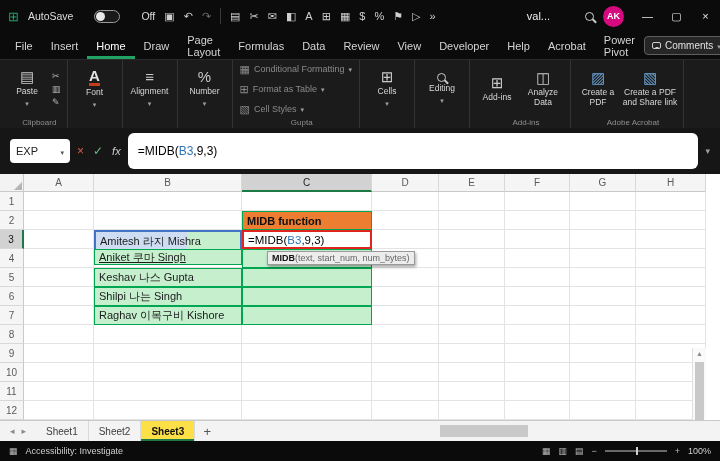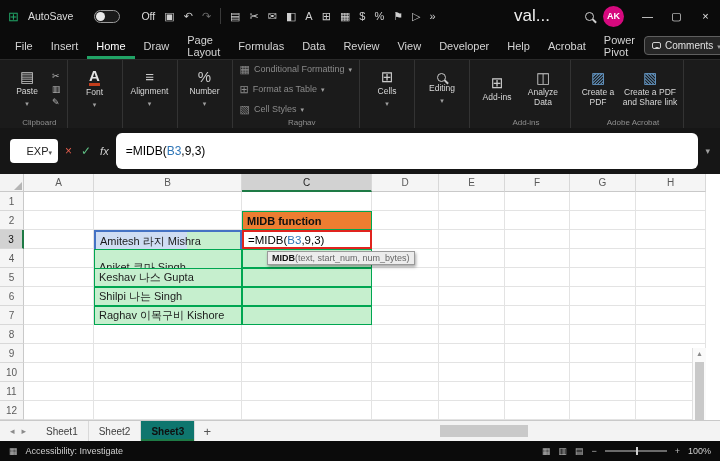--- a/index.html
+++ b/index.html
@@ -9,21 +9,21 @@
   
   .titlebar { position:absolute; top:0; left:0; right:0; height:32px; background:#0b0b0b;
     display:flex; align-items:center; gap:9px; padding:0 0 0 8px; color:#dcdcdc; font-size:11px; }
   .app-icon { color:#21a366; font-size:13px; }
   .autosave { display:flex; align-items:center; gap:21px; font-size:10.5px; }
   .toggle { width:26px; height:13px; border:1px solid #9a9a9a; border-radius:7px; position:relative; background:#1a1a1a; display:inline-block; }
   .toggle::after { content:""; position:absolute; left:1px; top:1px; width:9px; height:9px; border-radius:50%; background:#e8e8e8; }
   .tb-ic { font-size:11px; color:#cfcfcf; }
   .tb-ic.dim { color:#6f6f6f; }
   .tb-sep { width:1px; height:16px; background:#3a3a3a; }
-  .tb-search { margin-left:auto; color:#f0f0f0; font-size:17px; padding-right:26px; }
+  .tb-search { margin-left:auto; color:#f0f0f0; font-size:11px; padding-right:26px; }
   .mag { width:9px; height:9px; border:1.5px solid #cfcfcf; border-radius:50%; position:relative; display:inline-block; }
   .mag::after { content:""; position:absolute; width:5px; height:1.5px; background:#cfcfcf; transform:rotate(45deg); right:-4px; bottom:-2px; }
   .avatar { width:21px; height:21px; border-radius:50%; background:#d6097e; color:#fff; font-size:9px; font-weight:bold;
     display:flex; align-items:center; justify-content:center; }
   .winbtns { display:flex; }
   .winbtn { width:29px; height:32px; display:flex; align-items:center; justify-content:center; font-size:11px; color:#e8e8e8; }
 
   
   .menubar { position:absolute; top:32px; left:0; right:0; height:27px; background:#0b0b0b;
     display:flex; align-items:stretch; padding:0 6px; color:#d4d4d4; font-size:11px; }
@@ -48,22 +48,22 @@
   .fontA { font-size:15px; font-weight:bold; color:#e3e3e3; border-bottom:3px solid #c43e1c; line-height:14px; }
   .styles-rows { display:flex; flex-direction:column; justify-content:center; gap:4px; font-size:9px; color:#8a8a8a; padding:0 3px; }
   .styles-row { display:flex; align-items:center; gap:4px; white-space:nowrap; }
   .styles-row .ric { font-size:11px; color:#8a8a8a; }
   .magr { border-color:#c9c9c9; }  .magr::after { background:#c9c9c9; }
   .pdficon { color:#6ea8dc; }
 
   
   .formula-bar { position:absolute; top:128px; left:0; right:0; height:46px; background:#161616;
     display:flex; align-items:center; gap:7px; padding:0 10px; }
-  .namebox { width:48px; height:24px; background:#fff; border-radius:4px; color:#222; font-size:11px;
-    display:flex; align-items:center; justify-content:flex-end; padding:0 6px; }
+  .namebox { width:60px; height:24px; background:#fff; border-radius:4px; color:#222; font-size:11px;
+    display:flex; align-items:center; justify-content:space-between; padding:0 6px; }
   .namebox .chev::after { color:#555; }
   .fb-icons { display:flex; gap:9px; align-items:center; font-size:12px; }
   .fb-x { color:#e25d4d; } .fb-check { color:#5fbe84; } .fb-fx { color:#cfcfcf; font-style:italic; font-size:11px; }
   .formula-input { flex:1; height:36px; background:#fff; border-radius:6px; color:#000; font-size:12px;
     display:flex; align-items:center; padding:0 10px; }
   .refblue { color:#2e75b6; }
   .fb-chev { color:#9f9f9f; font-size:9px; }
 
   
   .grid { position:absolute; top:174px; left:0; width:706px; height:246px; background:#fff; }
@@ -102,21 +102,21 @@
   .vscroll { position:absolute; right:0; top:174px; width:14px; height:246px; background:#fafafa; border-left:1px solid #e0e0e0;
     display:flex; flex-direction:column; align-items:center; }
   .varrow { font-size:7px; color:#8a8a8a; line-height:12px; }
   .vthumb { width:9px; height:72px; background:#c9c9c9; margin-top:2px; }
 
   
   .tabsbar { position:absolute; top:420px; left:0; right:0; height:21px; background:#f3f3f3; border-top:1px solid #c9c9c9;
     display:flex; align-items:stretch; font-size:10px; color:#444; }
   .tab-nav { width:36px; display:flex; align-items:center; justify-content:center; gap:7px; color:#8a8a8a; font-size:9px; }
   .tab { padding:0 10px; display:flex; align-items:center; border-right:1px solid #d9d9d9; color:#3d3d3d; }
-  .tab.active { background:#0f766e; color:#0f0f0f; font-weight:bold; box-shadow:inset 0 -2px 0 #1e7a45; }
+  .tab.active { background:#fde047; color:#0f0f0f; font-weight:bold; box-shadow:inset 0 -2px 0 #1e7a45; }
   .add-tab { width:24px; display:flex; align-items:center; justify-content:center; color:#555; font-size:13px; }
   .hscroll { margin-left:auto; width:290px; position:relative; }
   .hthumb { position:absolute; left:10px; top:4px; height:12px; width:88px; background:#c9c9c9; }
 
   
   .statusbar { position:absolute; top:441px; left:0; right:0; height:20px; background:#0b0b0b; color:#cfcfcf;
     font-size:9px; display:flex; align-items:center; gap:8px; padding:0 9px; }
   .sb-ic { font-size:9px; color:#bdbdbd; }
   .sb-right { margin-left:auto; display:flex; align-items:center; gap:8px; }
   .zoomtrack { width:62px; height:2px; background:#6a6a6a; position:relative; }
@@ -236,21 +236,21 @@
           <span class="ric">⊞</span>
           <span>Format as Table</span>
           <span class="chev"></span>
         </div>
         <div class="styles-row">
           <span class="ric">▧</span>
           <span>Cell Styles</span>
           <span class="chev"></span>
         </div>
       </div>
-      <span class="rgroup-label">Raghav</span>
+      <span class="rgroup-label">Gupta</span>
     </div>
 
     <div class="rgroup">
       <div class="bigbtn">
         <span class="ric">⊞</span>
         <span>Cells</span>
         <span class="chev"></span>
       </div>
     </div>
 
@@ -331,21 +331,21 @@
       <div class="rowhead">9</div>
       <div class="rowhead">10</div>
       <div class="rowhead">11</div>
       <div class="rowhead">12</div>
     </div>
 
     <div class="sheet">
       <div class="tcell hdrcell" style="left:218px;top:19px;width:130px;height:19px;">MIDB function</div>
 
       <div class="tcell gcell b3ref" style="left:70px;top:38px;width:148px;height:23px;">Amitesh 라지 Mishra</div>
-      <div class="tcell gcell" style="left:70px;top:57px;width:148px;height:36px;">Aniket 쿠마 Singh</div>
+      <div class="tcell gcell" style="left:70px;top:57px;width:148px;height:16px;text-decoration:underline;">Aniket 쿠마 Singh</div>
       <div class="tcell gcell" style="left:70px;top:76px;width:148px;height:19px;">Keshav 나스 Gupta</div>
       <div class="tcell gcell" style="left:70px;top:95px;width:148px;height:19px;">Shilpi 나는 Singh</div>
       <div class="tcell gcell" style="left:70px;top:114px;width:148px;height:19px;">Raghav 이목구비 Kishore</div>
 
       <div class="tcell c3edit" style="left:218px;top:38px;width:130px;height:19px;">
         <span>=MIDB(</span>
           <span class="refblue">B3</span>
           <span>,9,3)</span>
       </div>
       <div class="tcell gcell" style="left:218px;top:57px;width:130px;height:19px;"></div>

